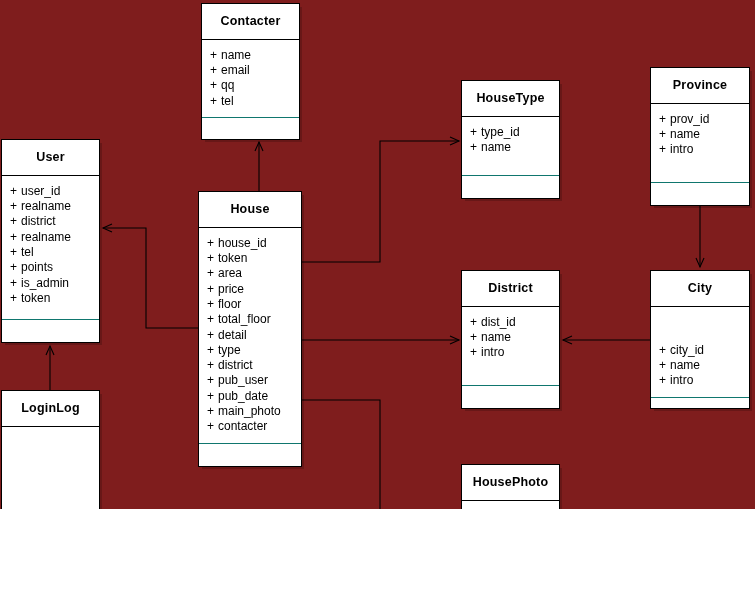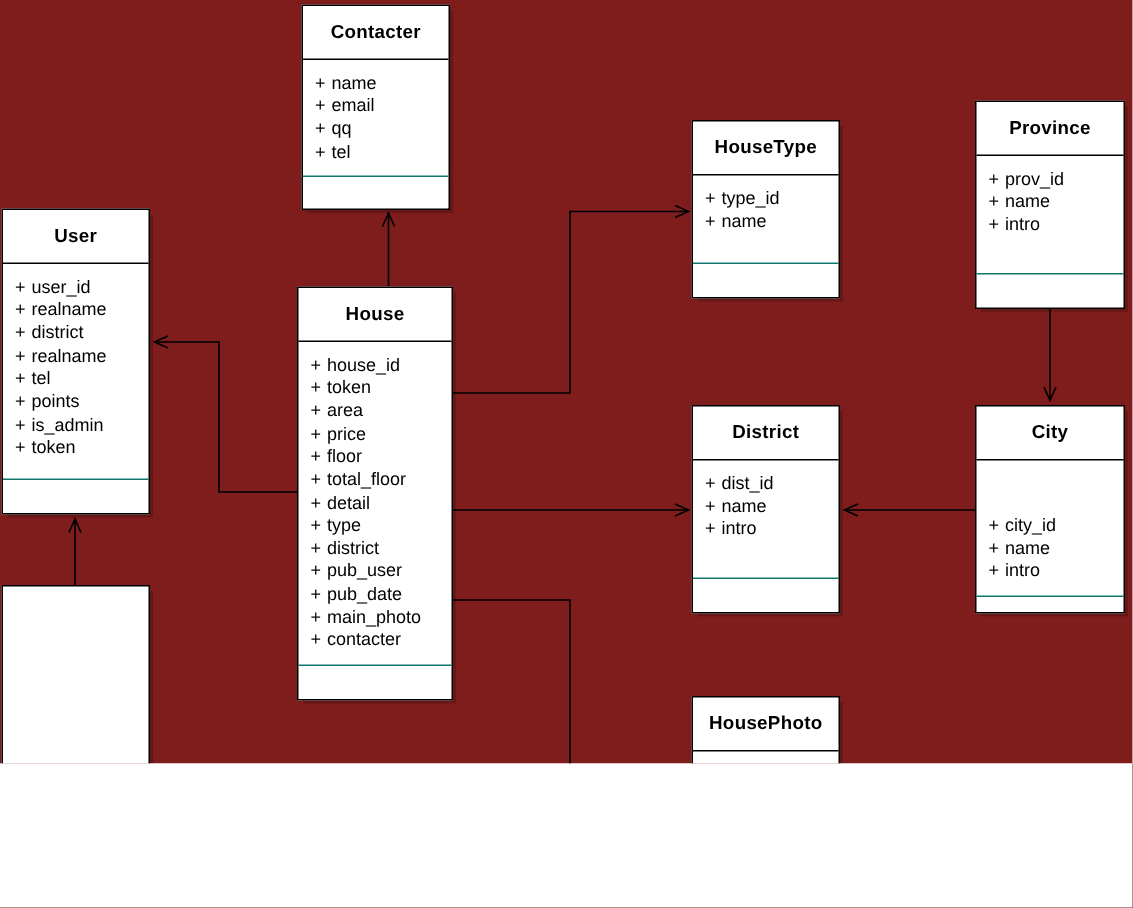--- a/index.html
+++ b/index.html
@@ -112,20 +112,21 @@
         <div class="uml-attr"><span class="vis">+</span><span>district</span></div>
         <div class="uml-attr"><span class="vis">+</span><span>realname</span></div>
         <div class="uml-attr"><span class="vis">+</span><span>tel</span></div>
         <div class="uml-attr"><span class="vis">+</span><span>points</span></div>
         <div class="uml-attr"><span class="vis">+</span><span>is_admin</span></div>
         <div class="uml-attr"><span class="vis">+</span><span>token</span></div>
       </div>
       <div class="uml-methods"></div>
     </div>
     <div class="uml-class" style="left: 1px; top: 390px; width: 99px; height: 139px;">
+      <div class="uml-title">LoginLog</div>
       <div class="uml-methods"></div>
     </div>
     <div class="uml-class" style="left: 198px; top: 191px; width: 104px; height: 276px;">
       <div class="uml-title">House</div>
       <div class="uml-attrs">
         <div class="uml-attr"><span class="vis">+</span><span>house_id</span></div>
         <div class="uml-attr"><span class="vis">+</span><span>token</span></div>
         <div class="uml-attr"><span class="vis">+</span><span>area</span></div>
         <div class="uml-attr"><span class="vis">+</span><span>price</span></div>
         <div class="uml-attr"><span class="vis">+</span><span>floor</span></div>

